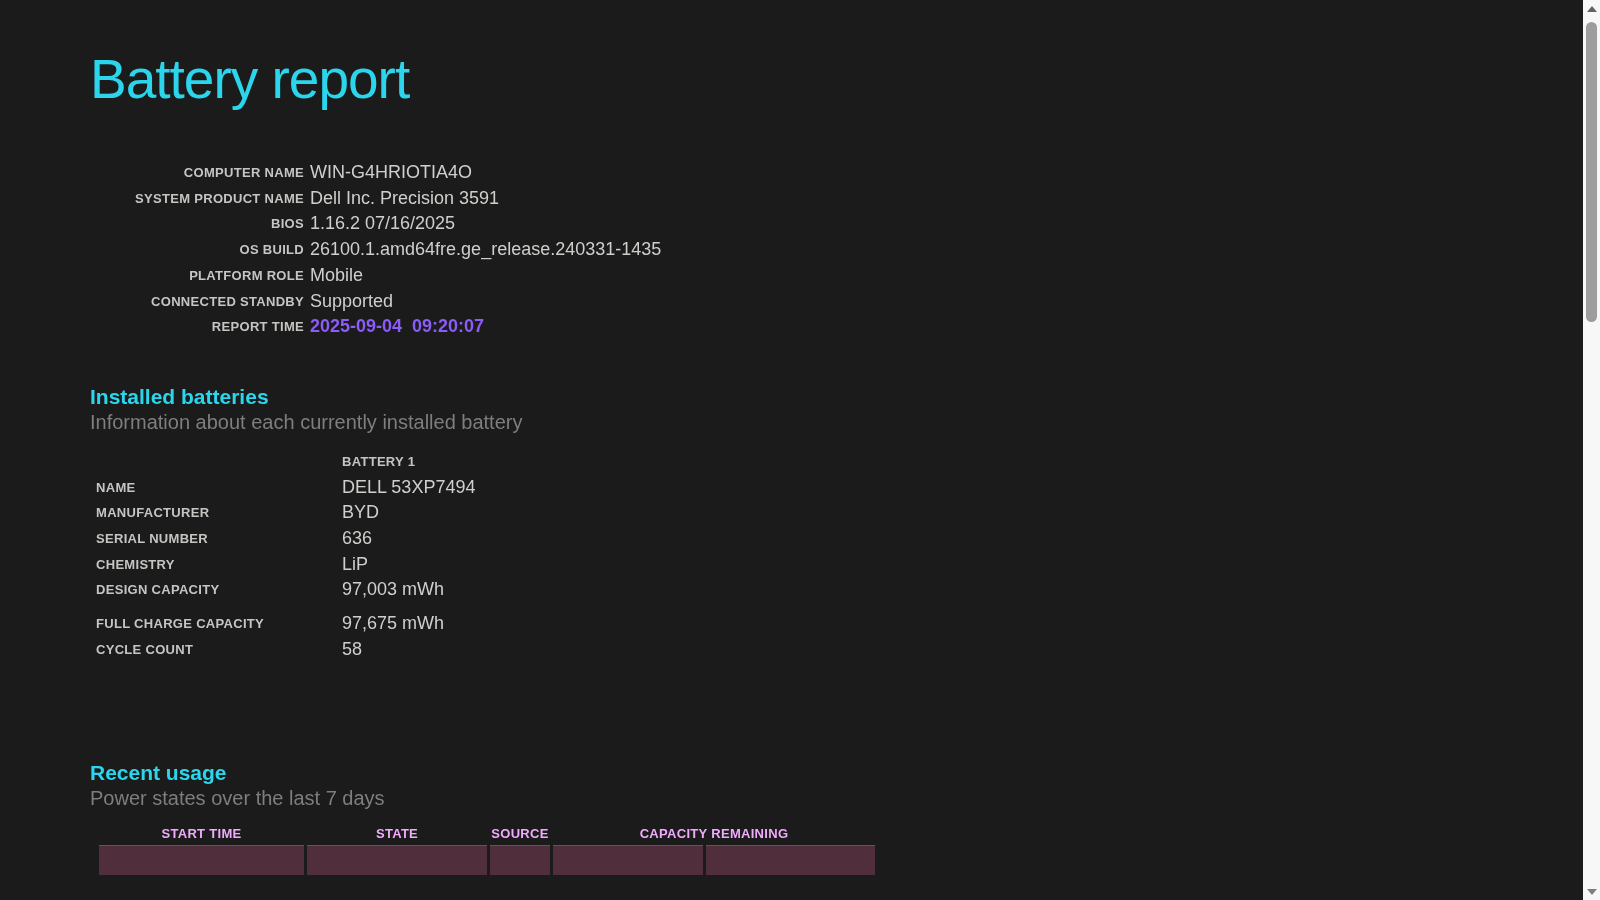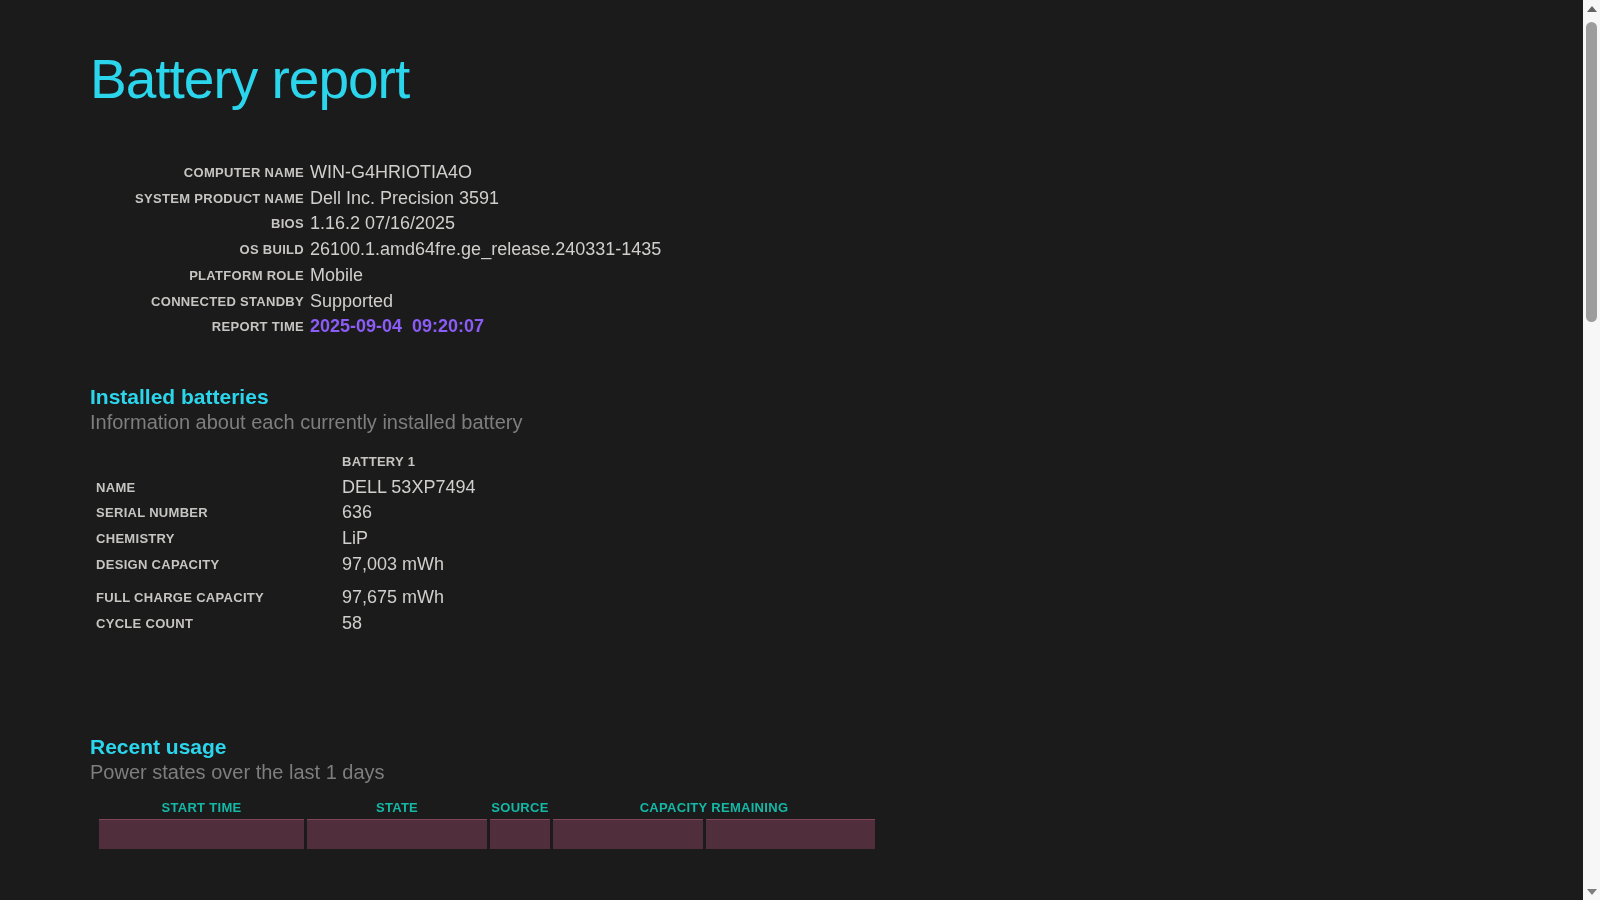--- a/index.html
+++ b/index.html
@@ -76,21 +76,21 @@
   .usage-table {
     margin-left: 6px;
     margin-top: 14px;
     border-spacing: 3px 3px;
     table-layout: fixed;
   }
   .usage-table th {
     font-size: 13px;
     font-weight: 700;
     letter-spacing: 0.3px;
-    color: #14b8a6;
+    color: #f0abfc;
     text-align: center;
     padding: 0;
     line-height: 16px;
     height: 16px;
   }
   .usage-table td.row-cell {
     height: 30px;
     background: #512e3b;
     border-top: 1px solid #81445a;
   }
@@ -178,20 +178,24 @@
       <tbody>
           <tr>
         <td class="kv-label-col"></td>
         <td class="col-header">BATTERY 1</td>
       </tr>
       <tr>
         <td class="kv-label kv-label-col">NAME</td>
         <td class="kv-value">DELL 53XP7494</td>
       </tr>
       <tr>
+        <td class="kv-label kv-label-col">MANUFACTURER</td>
+        <td class="kv-value">BYD</td>
+      </tr>
+      <tr>
         <td class="kv-label kv-label-col">SERIAL NUMBER</td>
         <td class="kv-value">636</td>
       </tr>
       <tr>
         <td class="kv-label kv-label-col">CHEMISTRY</td>
         <td class="kv-value">LiP</td>
       </tr>
       <tr>
         <td class="kv-label kv-label-col">DESIGN CAPACITY</td>
         <td class="kv-value">97,003 mWh</td>
@@ -208,21 +212,21 @@
       <tr>
         <td class="kv-label kv-label-col">CYCLE COUNT</td>
         <td class="kv-value">58</td>
       </tr>
     </tbody>
       </table>
   </div>
 
   <div class="section usage-section">
     <h2 class="section-heading">Recent usage</h2>
-    <p class="section-subtitle">Power states over the last 1 days</p>
+    <p class="section-subtitle">Power states over the last 7 days</p>
 
     <table class="usage-table">
       <colgroup>
         <col style="width:205px">
         <col style="width:180px">
         <col style="width:60px">
         <col style="width:150px">
         <col style="width:169px">
       </colgroup>
       <tbody>

